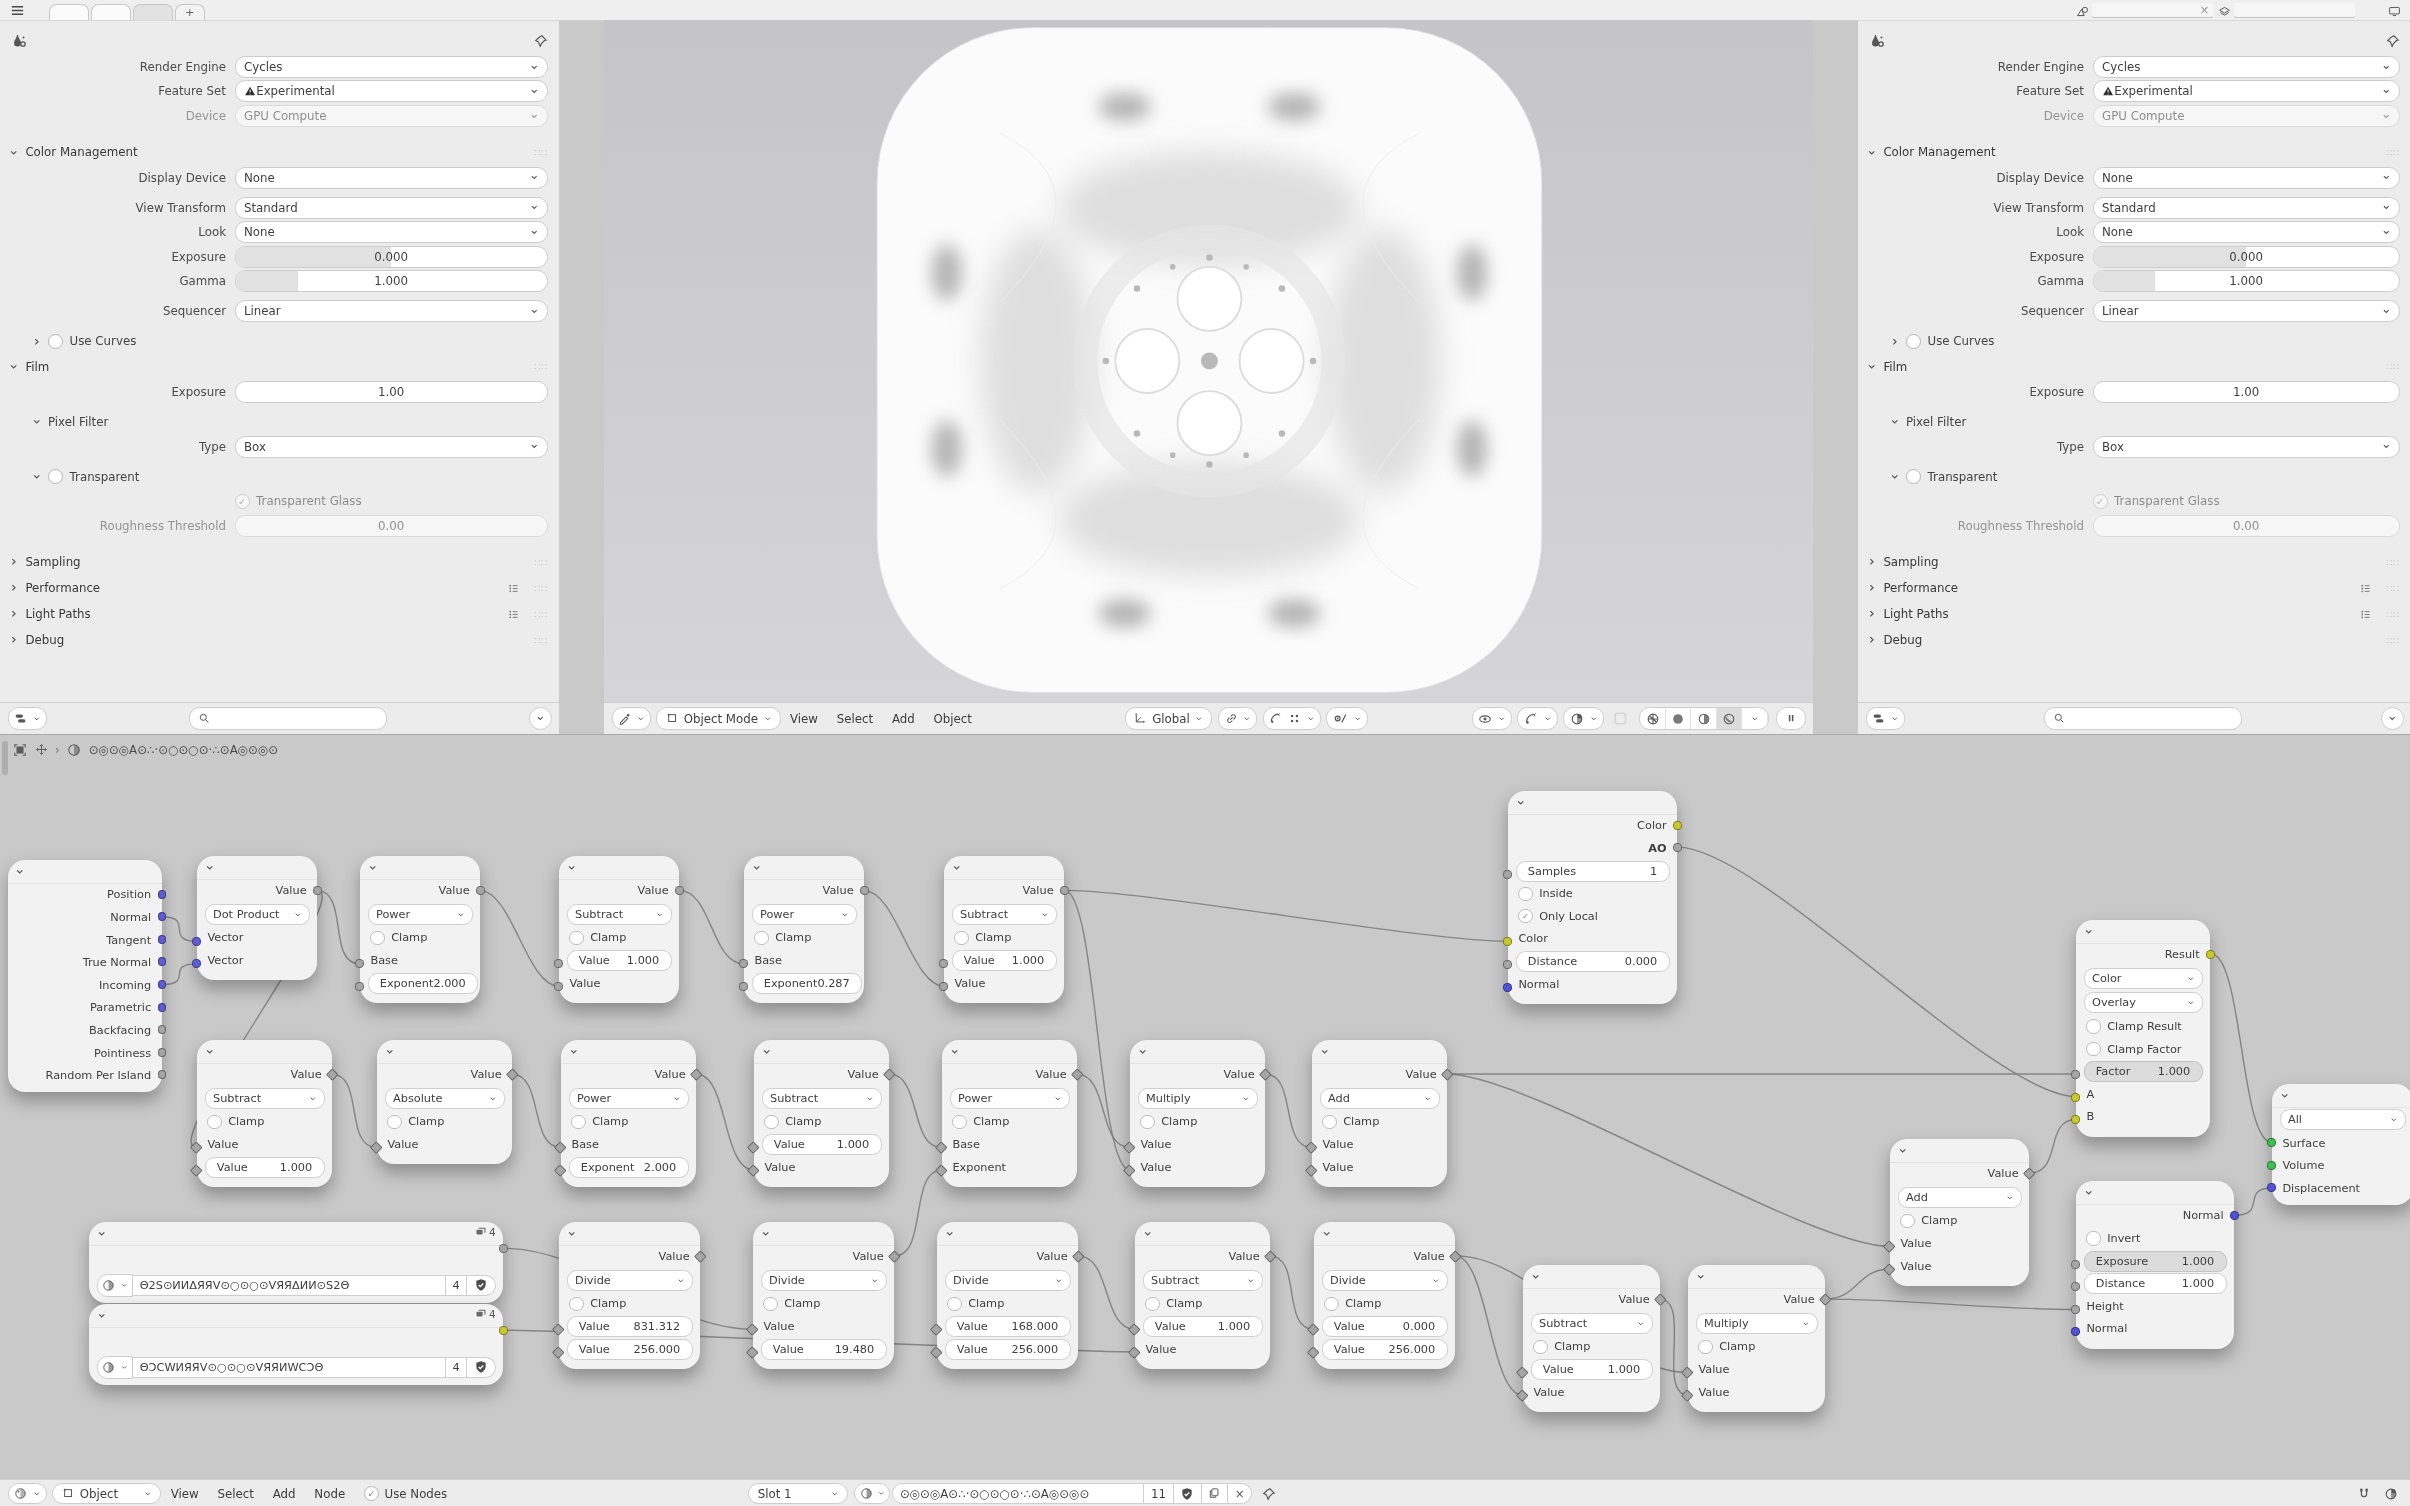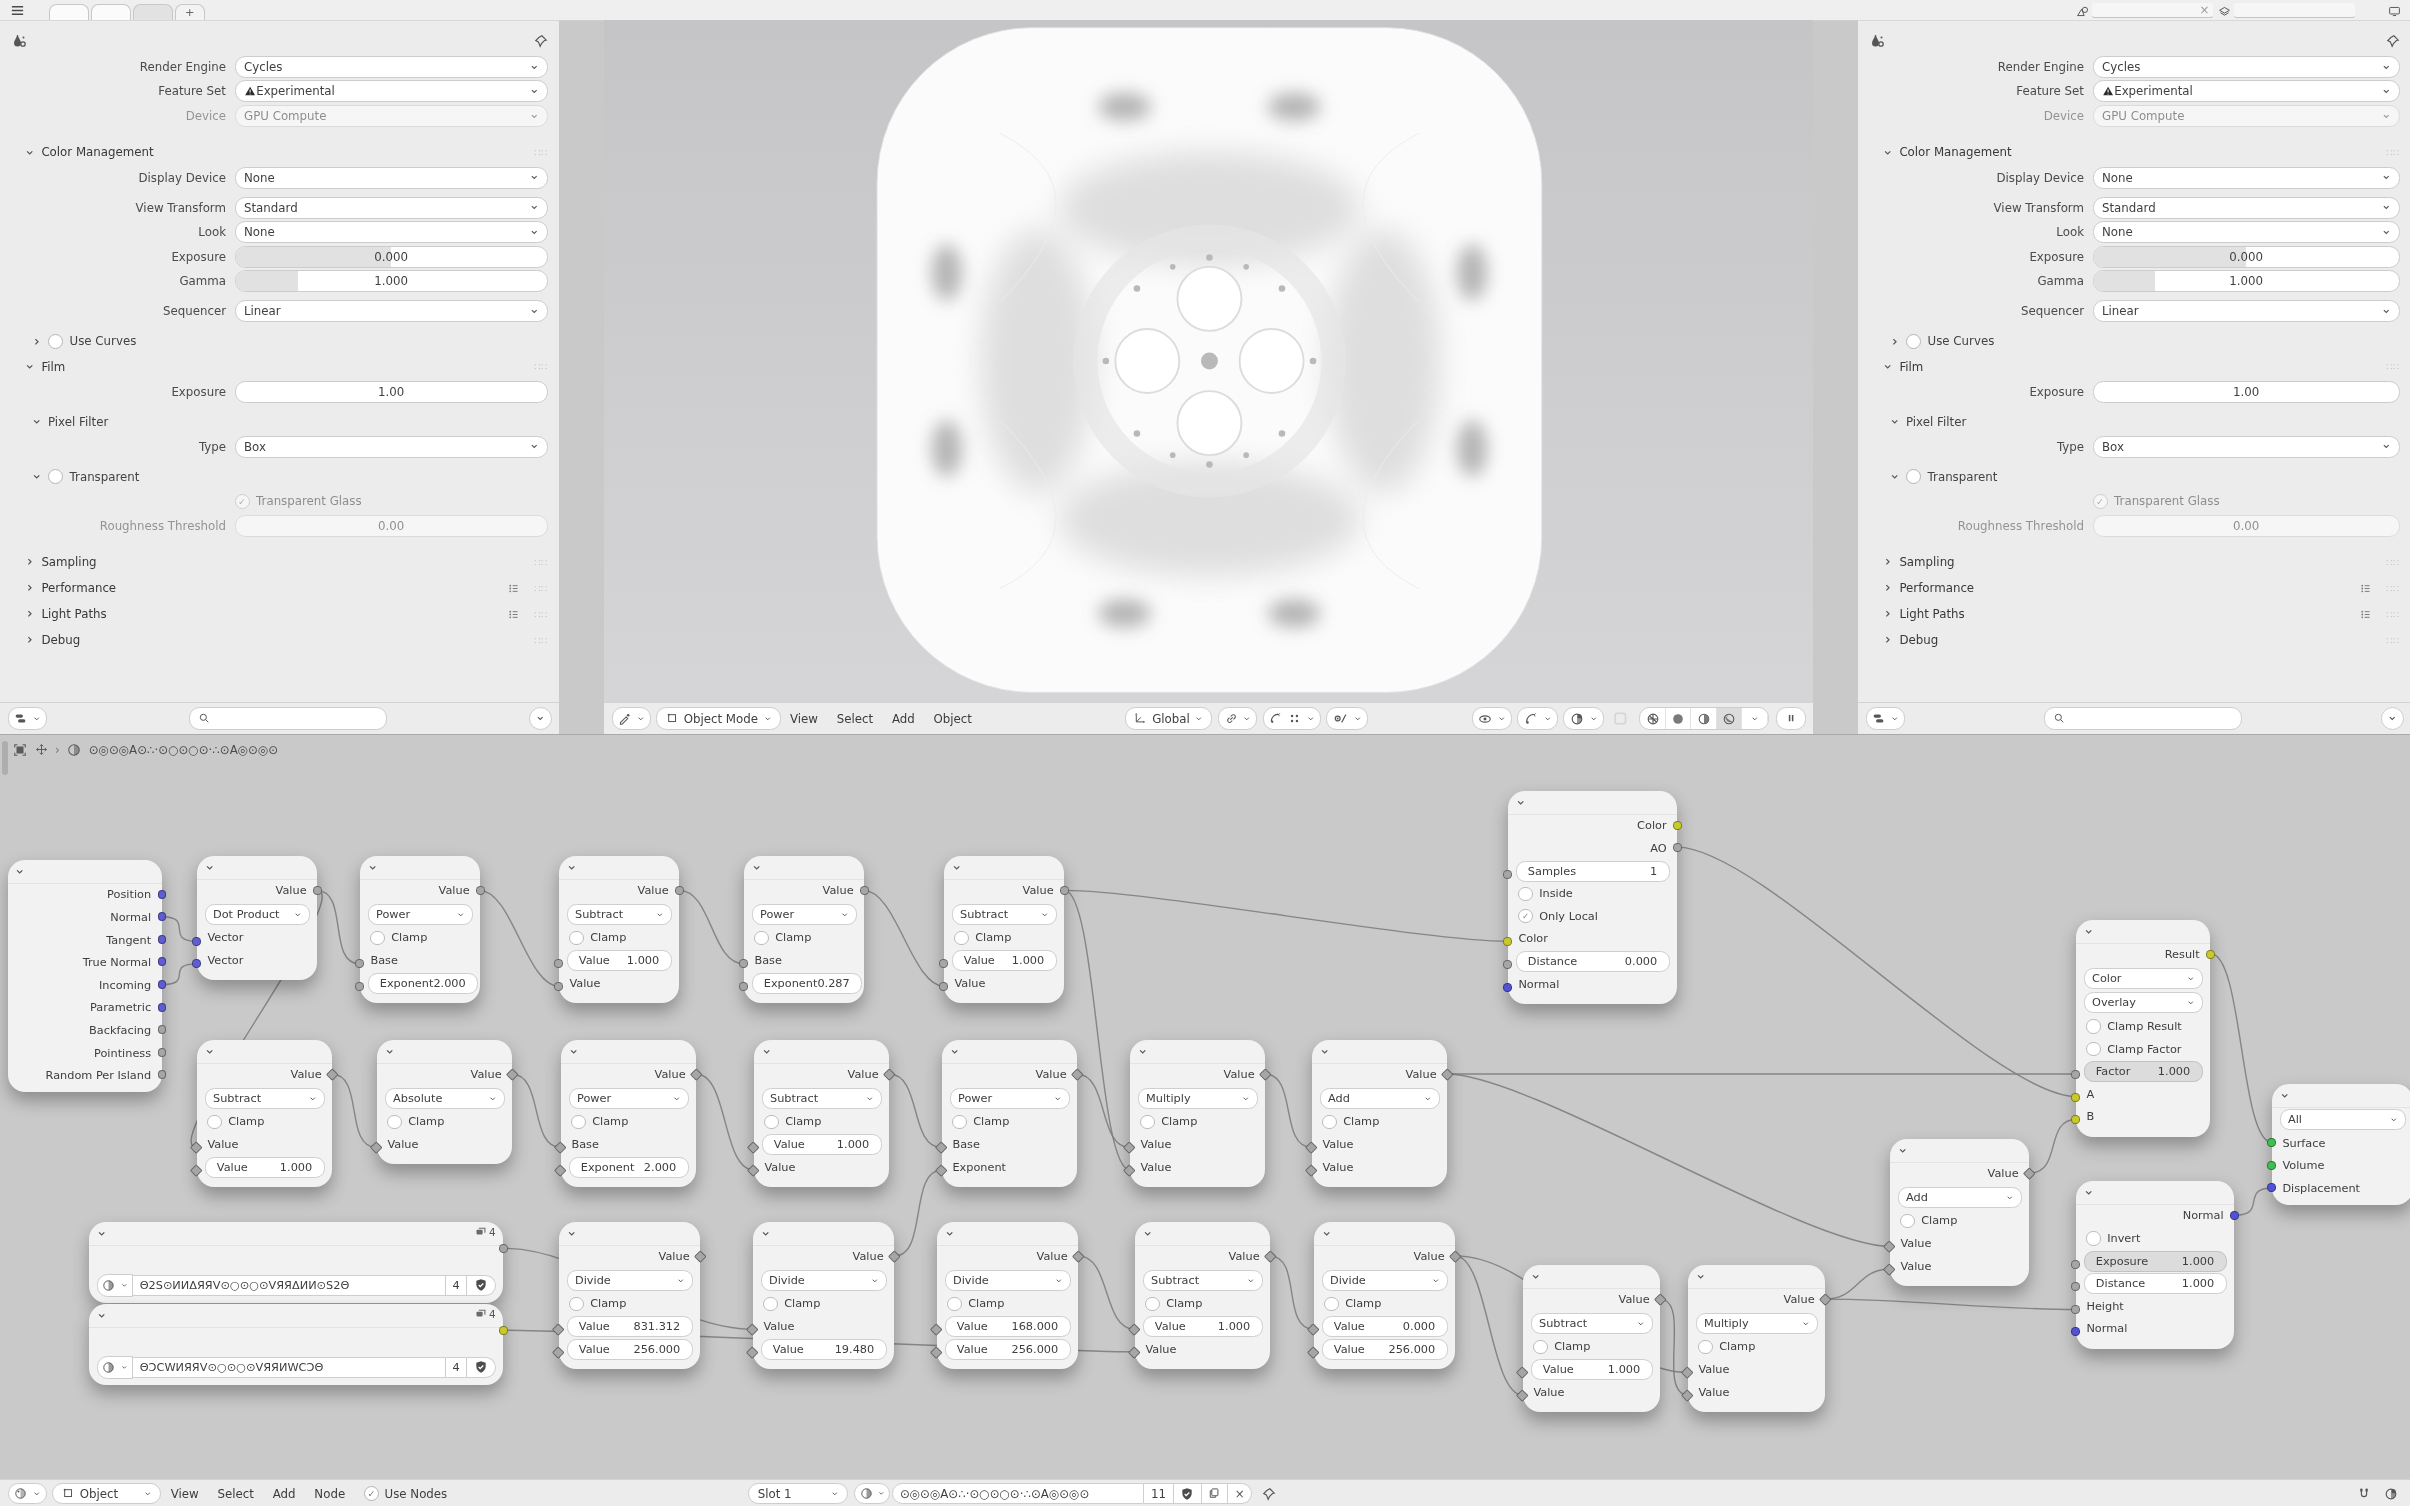--- a/index.html
+++ b/index.html
@@ -35,21 +35,21 @@
   .pbody{position:absolute;left:0;right:0;top:0;bottom:32px;overflow:hidden;padding-top:5.6px;}
   .ptop{display:flex;align-items:center;height:28px;padding:0 11.3px;}
   .prow{display:flex;align-items:center;height:24.5px;}
   .plabel{width:226px;text-align:right;padding-right:8.5px;color:#4b4b4b;flex:none;}
   .pfield{flex:1;margin-right:11.3px;height:20px;border:0.9px solid #cccccc;border-radius:10.4px;background:#fff;
           display:flex;align-items:center;position:relative;padding:0 8.5px;overflow:hidden;}
   .pfield .val{flex:1;}
   .pfield .cval{flex:1;text-align:center;z-index:1;}
   .sfill{position:absolute;left:0;top:0;bottom:0;background:#e1e1e1;}
   .dis{opacity:.55;}
-  .sect{display:flex;align-items:center;height:26px;padding:0 11.3px 0 9.4px;color:#383838;gap:6.6px;margin-left:16px;}
+  .sect{display:flex;align-items:center;height:26px;padding:0 11.3px 0 9.4px;color:#383838;gap:6.6px;}
   .subsect{display:flex;align-items:center;height:24.5px;padding-left:32px;color:#434343;gap:6.6px;}
   .grip{margin-left:auto;color:#bdbdbd;font-size:9.4px;letter-spacing:0.9px;}
   .cbox{width:13px;height:13px;border:0.9px solid #b5b5b5;border-radius:50%;background:#fff;flex:none;
         display:flex;align-items:center;justify-content:center;font-size:9.4px;color:#7d7d7d;}
   .gap12{height:11.3px;}.gap6{height:5.6px;}
 
   
   .viewport{background:linear-gradient(#c5c5c8,#d6d6d8);}
   .vp-canvas{position:absolute;inset:0 0 32px 0;overflow:hidden;}
   .shadegrp{display:flex;border:0.9px solid #cdcdcd;border-radius:10.4px;overflow:hidden;height:21px;background:#fff;}
@@ -1917,21 +1917,21 @@
         <div class="node" style="left: 1508px; top: 56px; width: 169px; height: 213px;">
           <div class="nhdr">
             <span class="gi" style="width: 9.4px; height: 9.4px;">
               <svg viewBox="0 0 10 10">
                 <path d="M2.2 3.6 5 6.4 7.8 3.6" stroke="#565656" stroke-width="1.3" fill="none"></path>
               </svg>
             </span>
           </div>
           <div class="nrow out" style="height: 22.6px;">Color</div>
           <div class="sock" style="background: rgb(201, 201, 44); top: 30px; right: -4.7px;"></div>
-          <div class="nrow out" style="height: 22.6px;">AO</div>
+          <div class="nrow out" style="height: 22.6px; font-weight: bold;">AO</div>
           <div class="sock" style="background: rgb(166, 166, 166); top: 52px; right: -4.7px;"></div>
           <div class="nrow" style="height: 22.6px; padding: 0px;">
             <div class="nfin">
               <div>Samples</div>
               <div>1</div>
             </div>
           </div>
           <div class="sock" style="background: rgb(166, 166, 166); top: 79px; left: -4.7px;"></div>
           <div class="nrow" style="height: 22.6px;"><div class="ncb"></div>Inside</div>
           <div class="nrow" style="height: 22.6px;"><div class="ncb">✓</div>Only Local</div>

